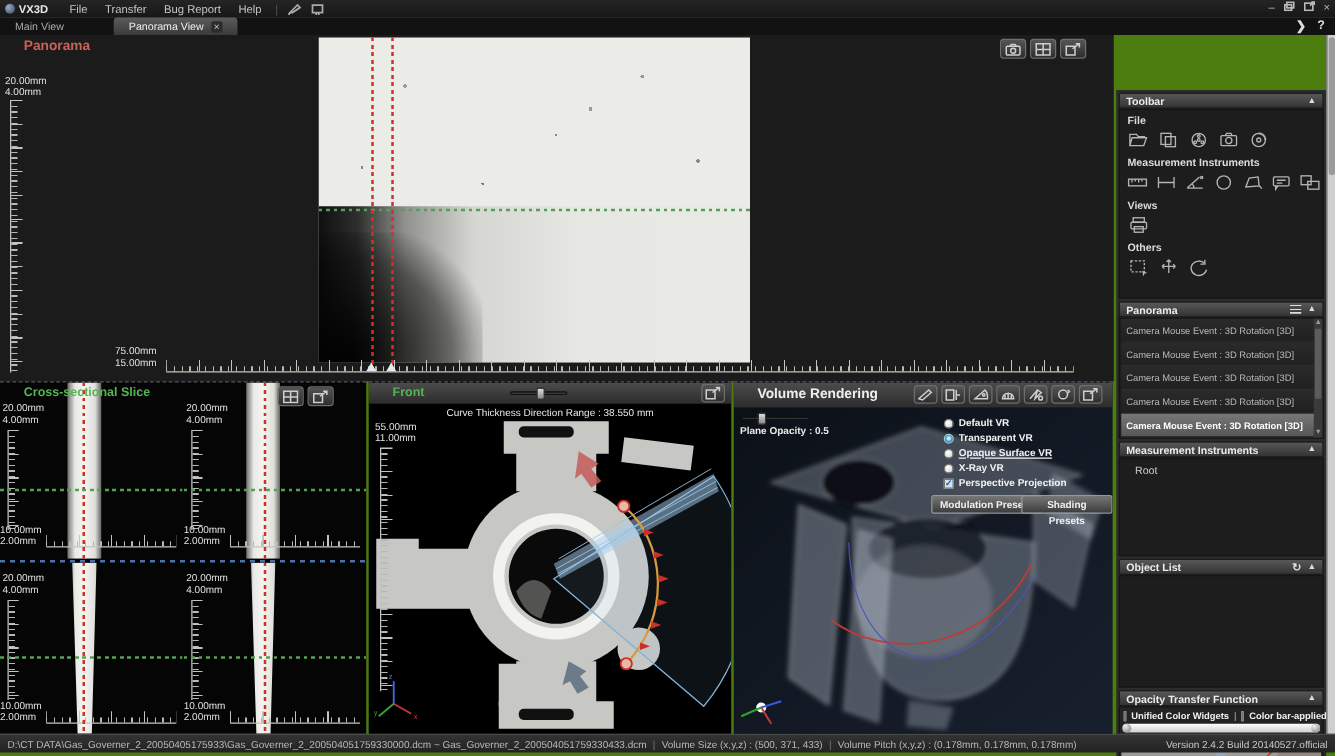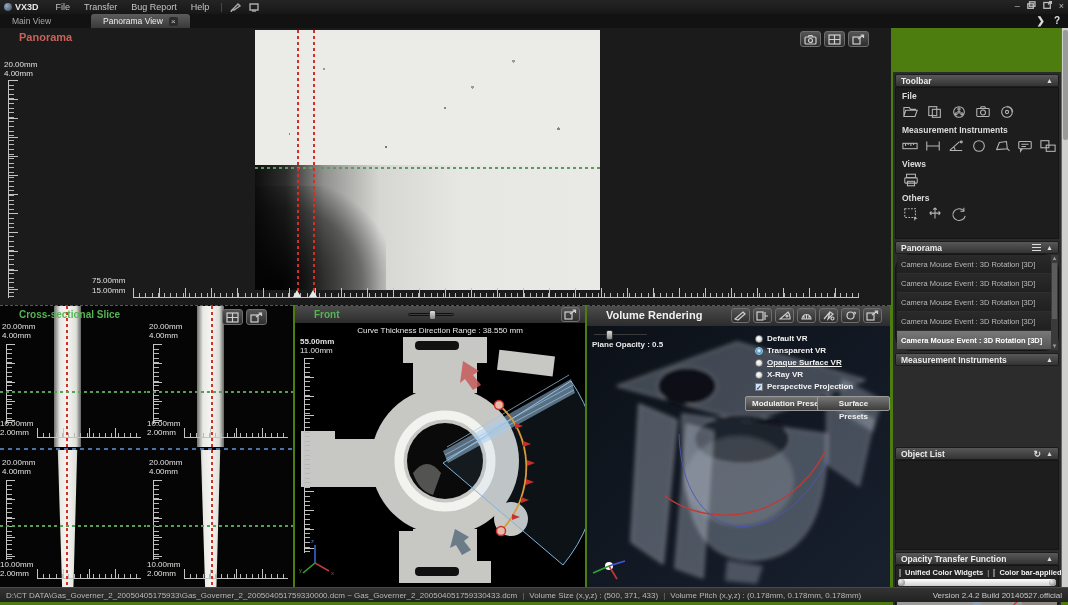--- a/index.html
+++ b/index.html
@@ -341,21 +341,21 @@
         <span class="knob" style="left:20px;"></span>
       </div>
     <div class="hbtn" style="right:5px;top:1px;width:19px;height:15px;">
       <svg viewBox="0 0 13 11">
           <rect x="1" y="3" width="7" height="7"></rect>
           <path d="M6 5 L11.5 1 M8.5 1 h3 v3"></path>
         </svg>
       </div>
     <div class="caption" style="left:50%;top:20px;transform:translateX(-50%);">Curve Thickness Direction Range : 38.550 mm</div>
 
-    <div class="rlabel" style="left:5px;top:31px;font-weight:bold;">55.00mm</div>
+    <div class="rlabel" style="left:5px;top:31px;">55.00mm</div>
     <div class="rlabel" style="left:5px;top:40px;">11.00mm</div>
     <div class="vruler" style="left:9px;top:52px;width:11px;height:195px;"></div>
 
     <svg style="position:absolute;left:0;top:17px;" width="290" height="265" viewBox="0 0 290 265">
       <rect width="290" height="265" fill="#000"></rect>
       <g fill="#c7c7c4">
         <rect x="108" y="14" width="84" height="26"></rect>
         <rect x="118" y="38" width="64" height="32"></rect>
         <polygon points="6,108 40,108 40,116 88,116 88,164 6,164"></polygon>
         <rect x="104" y="208" width="64" height="34"></rect>
@@ -465,21 +465,21 @@
     <div class="opt-row" style="left:168px;top:64px;">
       <span class="radio"></span>
       <span>X-Ray VR</span>
       </div>
     <div class="opt-row" style="left:168px;top:76px;">
       <span class="checkbox checked">✓</span>
       <span>Perspective Projection</span>
       </div>
 
     <div class="preset-btn" style="left:158px;top:90px;">Modulation Presets</div>
-    <div class="preset-btn" style="left:230px;top:90px;">Surface Presets</div>
+    <div class="preset-btn" style="left:230px;top:90px;">Shading Presets</div>
 
     <svg style="position:absolute;left:0;top:20px;z-index:1;" width="303" height="262" viewBox="0 0 303 262">
       <defs>
         <linearGradient id="vbg" x1="0" y1="0" x2="1" y2="1">
           <stop offset="0" stop-color="#0c1118"></stop>
             <stop offset="1" stop-color="#18202e"></stop>
         </linearGradient>
         <filter id="blur1">
             <feGaussianBlur stdDeviation="2.2"></feGaussianBlur>
           </filter>
@@ -626,37 +626,40 @@
           </span>
       </div>
     </div>
 
     <div class="sec-head" style="top:169px;">
       <span>Panorama</span>
       <span class="spacer"></span>
       <span class="list-ico"></span>
       <span class="collapse">▲</span>
     </div>
-    <div class="sec-body" style="top:182px;height:97px;border-radius:15px;">
+    <div class="sec-body" style="top:182px;height:97px;">
       <div class="hist-item">Camera Mouse Event : 3D Rotation [3D]</div>
       <div class="hist-item">Camera Mouse Event : 3D Rotation [3D]</div>
       <div class="hist-item">Camera Mouse Event : 3D Rotation [3D]</div>
       <div class="hist-item">Camera Mouse Event : 3D Rotation [3D]</div>
       <div class="hist-item sel">Camera Mouse Event : 3D Rotation [3D]</div>
       <div class="hist-scroll">
         <span class="arr" style="top:0;">▲</span>
           <span class="thumb"></span>
           <span class="arr" style="bottom:0;">▼</span>
       </div>
     </div>
 
     <div class="sec-head" style="top:281px;">
       <span>Measurement Instruments</span>
       <span class="spacer"></span>
         <span class="collapse">▲</span>
+    </div>
+    <div class="sec-body" style="top:294px;height:79px;">
+      <div class="tree-item">Root</div>
     </div>
 
     <div class="sec-head" style="top:375px;">
       <span>Object List</span>
       <span class="spacer"></span>
       <span class="refresh-ico">↻</span>
       <span class="collapse">▲</span>
     </div>
     <div class="sec-body" style="top:388px;height:90px;"></div>
 

